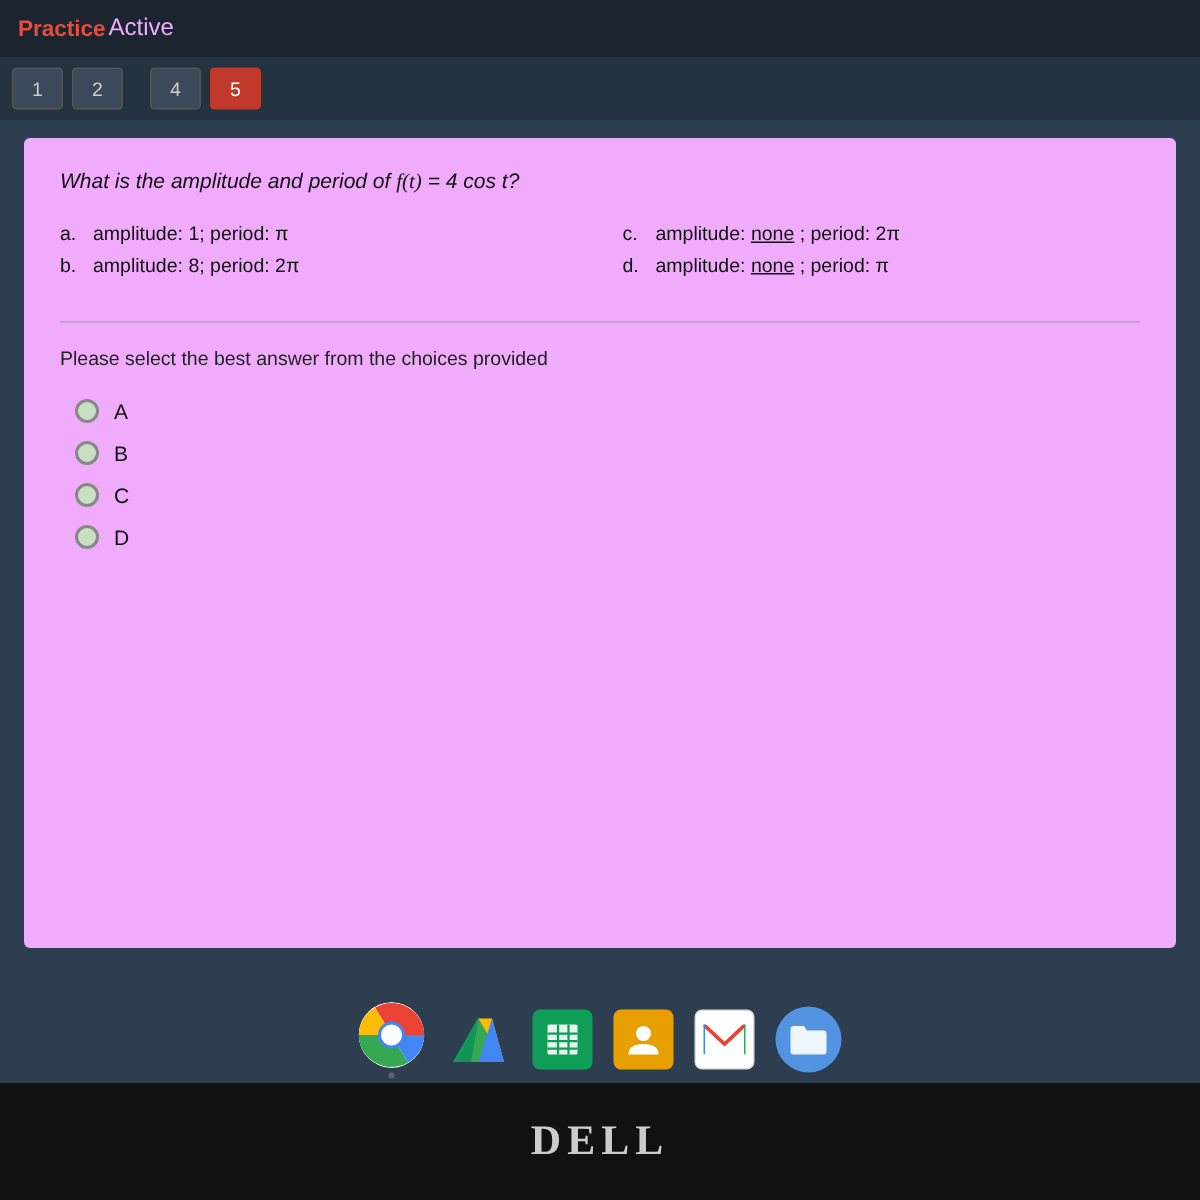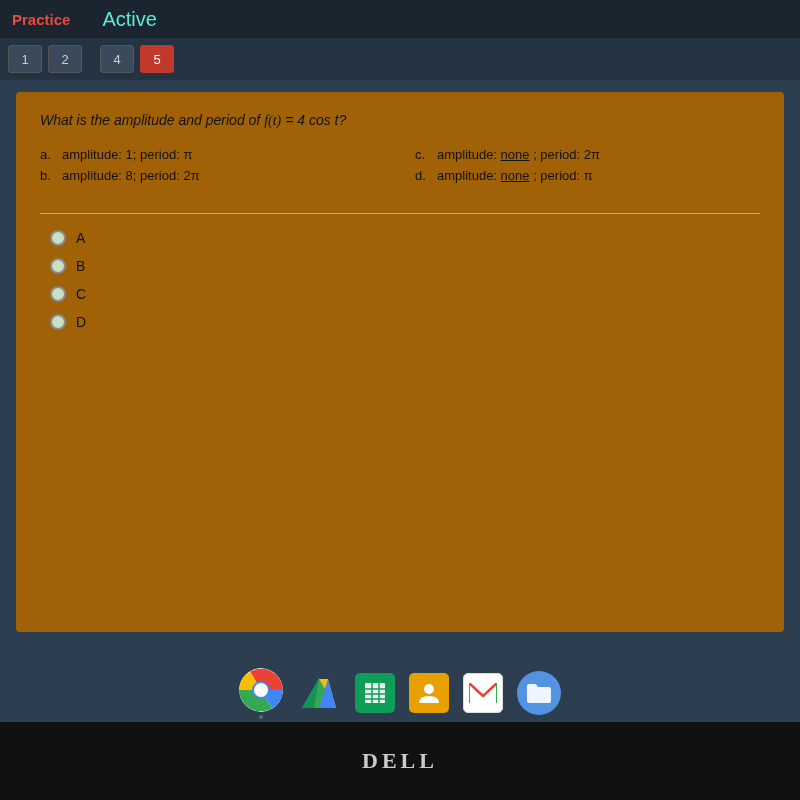--- a/index.html
+++ b/index.html
@@ -13,32 +13,32 @@
       position: relative;
     }
 
     
     .top-bar {
       background: #1a252f;
       height: 38px;
       display: flex;
       align-items: center;
       padding: 0 12px;
-      gap: 32px;
+      gap: 2px;
     }
 
     .top-bar-title {
       color: #e74c3c;
       font-size: 15px;
       font-weight: bold;
     }
 
     .top-bar-status {
-      color: #5eead4;
-      font-size: 20px;
+      color: #f0abfc;
+      font-size: 16px;
     }
 
     
     .tab-bar {
       background: #243342;
       height: 42px;
       display: flex;
       align-items: center;
       padding: 0 8px;
       gap: 6px;
@@ -60,21 +60,21 @@
 
     .tab-btn-active {
       background: #c0392b;
       color: white;
       border-color: #c0392b;
     }
 
     
     .content-area {
       margin: 12px 16px;
-      background: #a16207;
+      background: #f0abfc;
       border-radius: 4px;
       padding: 20px 24px 18px 24px;
       min-height: 540px;
     }
 
     .question-text {
       font-size: 14px;
       color: #111;
       margin-bottom: 18px;
       font-style: italic;
@@ -158,21 +158,21 @@
       right: 0;
       height: 78px;
       background: #111;
       display: flex;
       align-items: center;
       justify-content: center;
     }
 
     .dell-text {
       color: #ccc;
-      font-size: 22px;
+      font-size: 28px;
       font-weight: bold;
       letter-spacing: 4px;
       font-family: serif;
     }
 
     .taskbar-icon-wrap {
       display: flex;
       flex-direction: column;
       align-items: center;
       cursor: pointer;
@@ -220,20 +220,21 @@
       <span>amplitude: 8; period: 2π</span>
     </div>
     <div class="choice-item">
       <span class="choice-letter">d.</span>
       <span>amplitude: <span style="text-decoration:underline;">none</span> ; period: π</span>
     </div>
   </div>
 
   <hr class="divider-line">
 
+  <div class="prompt-text">Please select the best answer from the choices provided</div>
 
   <div class="radio-group">
     <label class="radio-item">
       <span class="radio-circle"></span>
       <span>A</span>
     </label>
     <label class="radio-item">
       <span class="radio-circle"></span>
       <span>B</span>
     </label>

